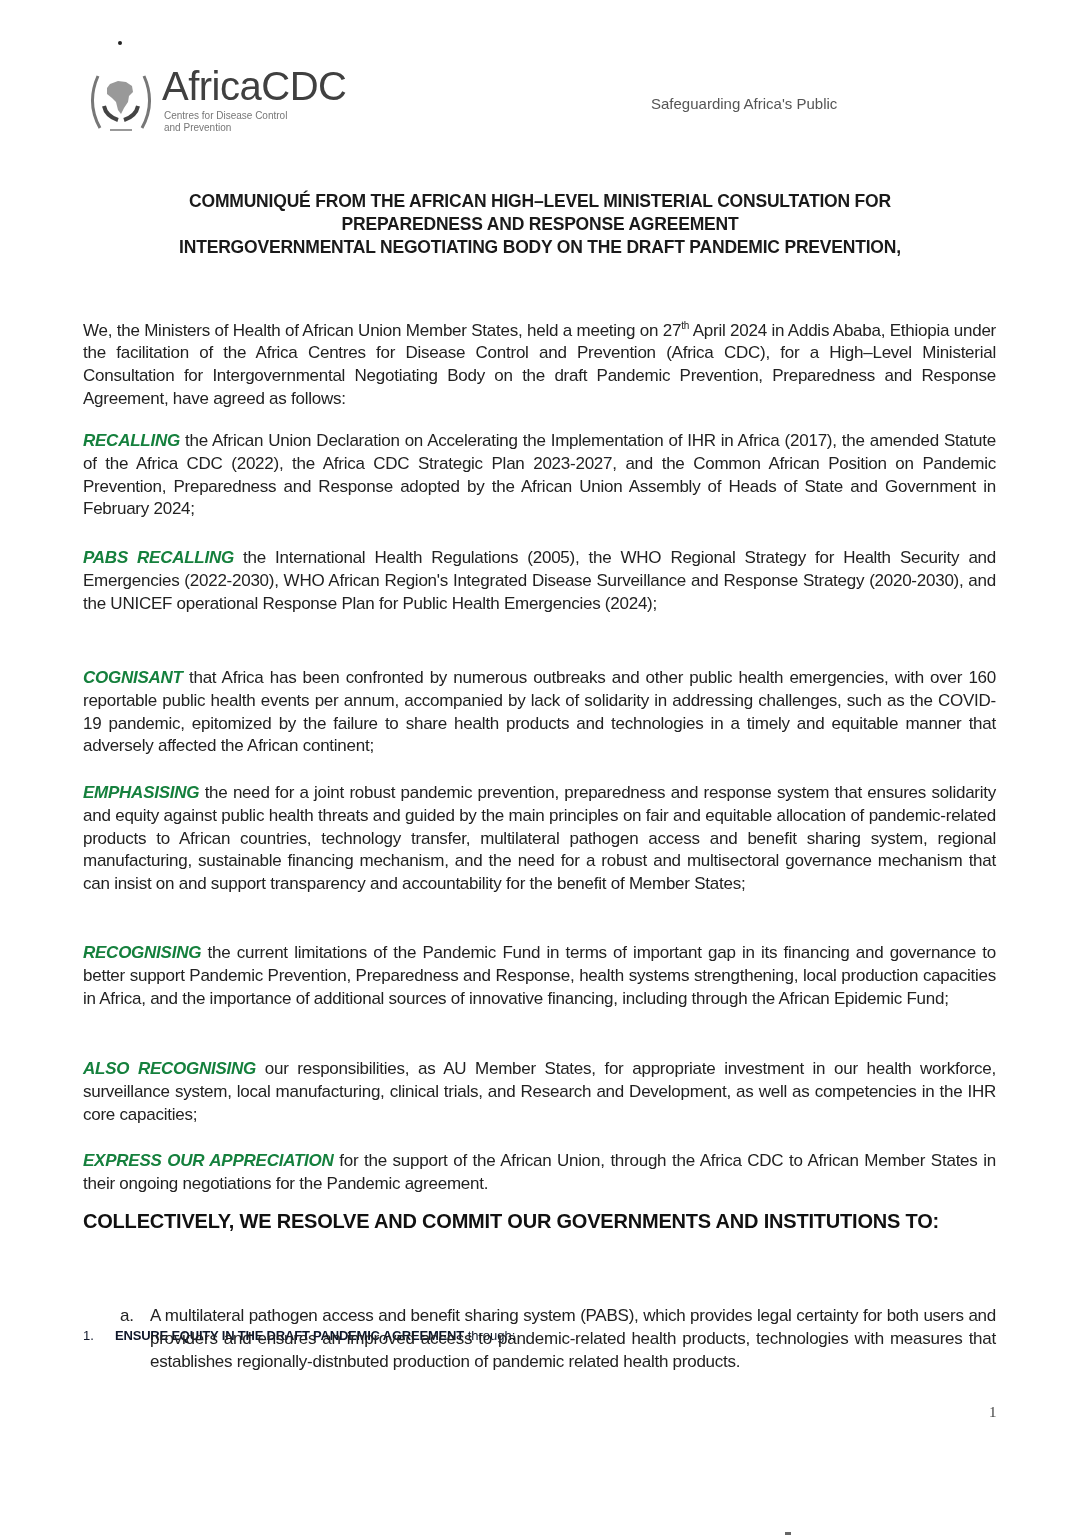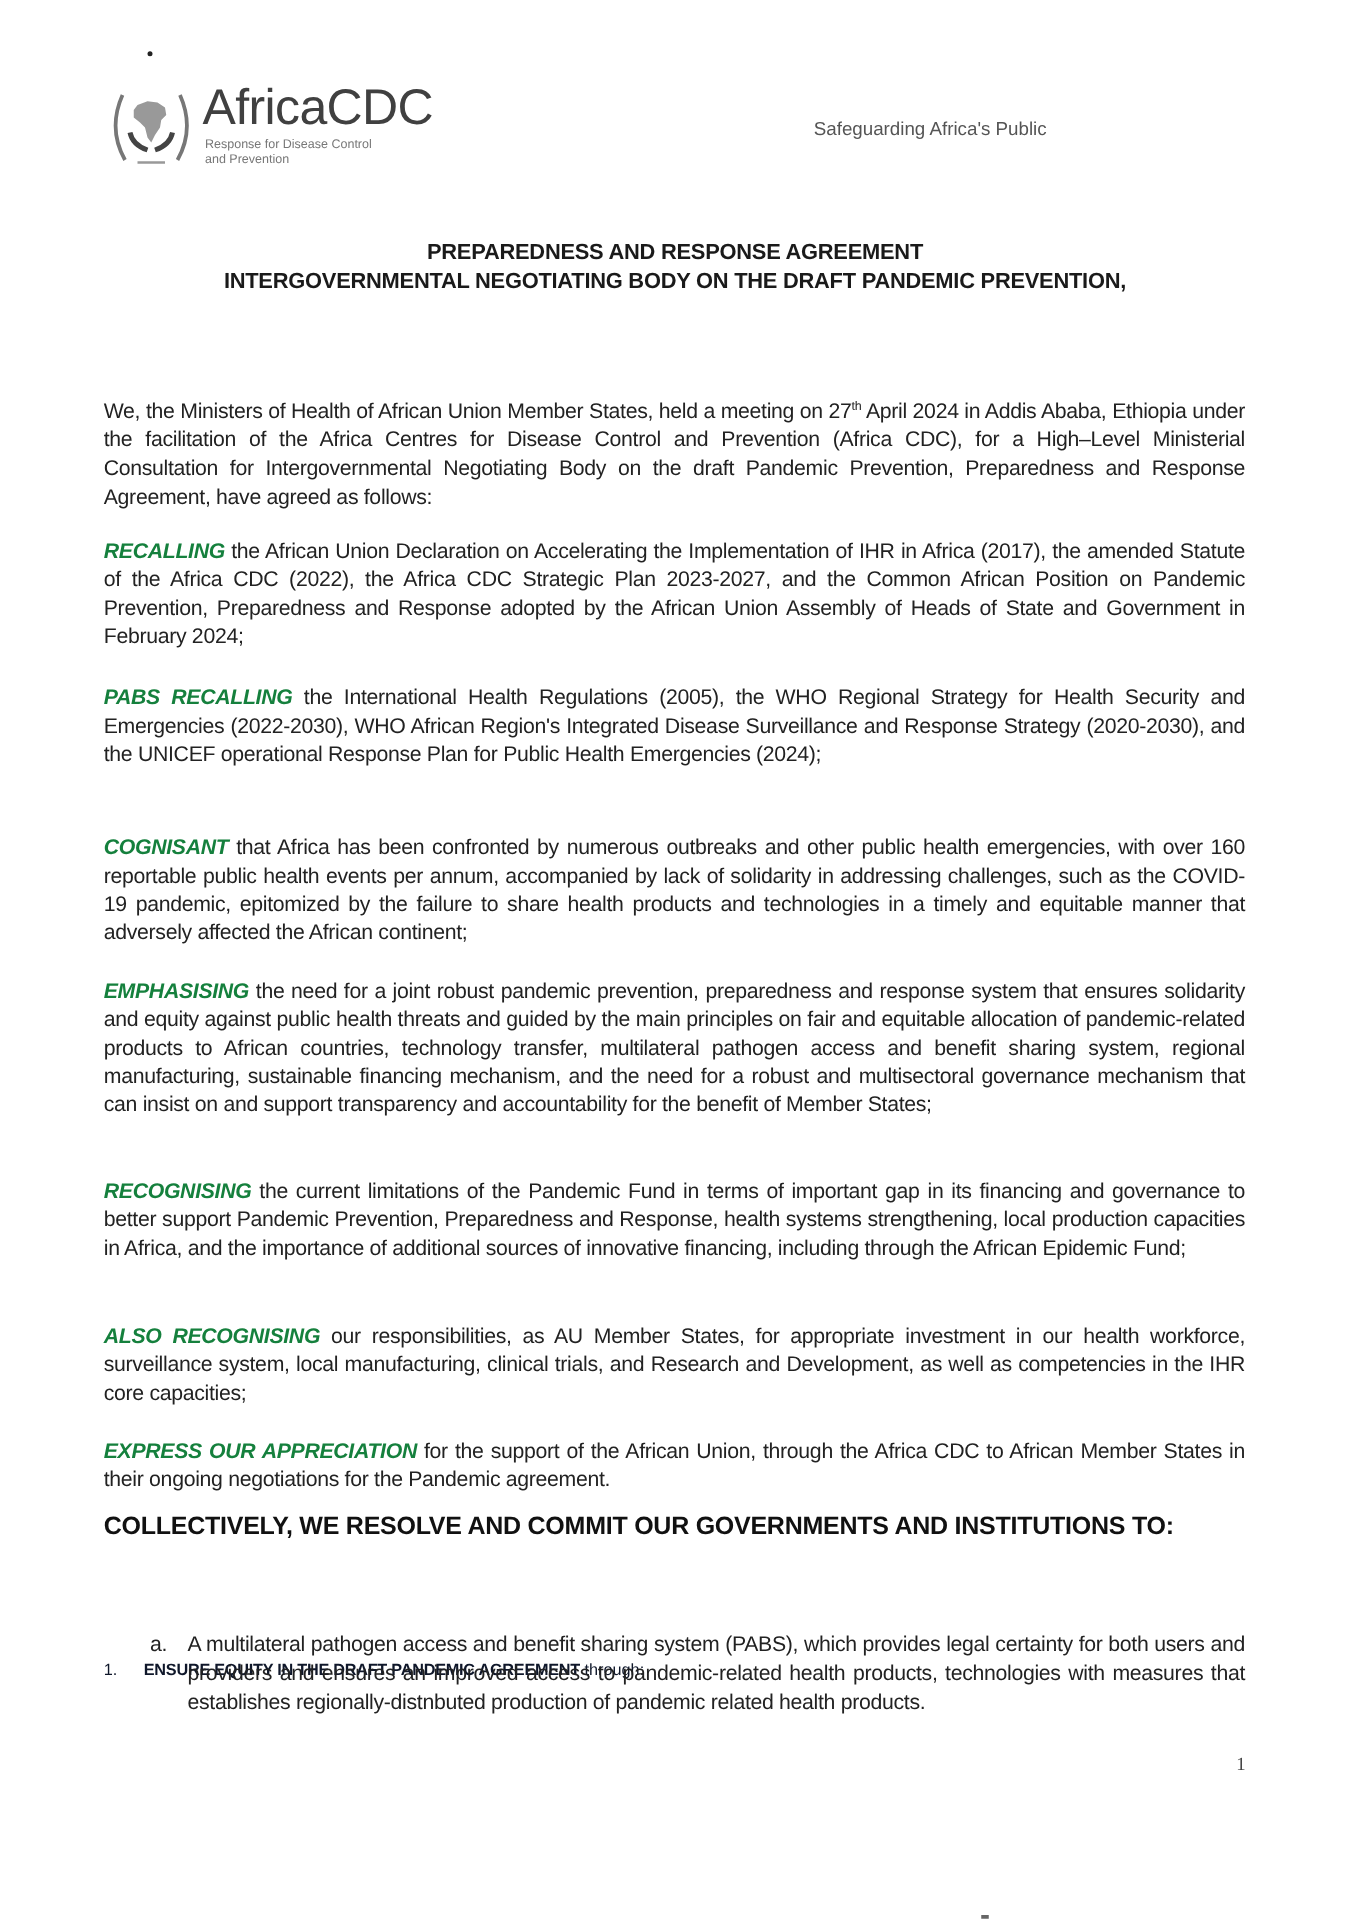--- a/index.html
+++ b/index.html
@@ -151,28 +151,29 @@
   <svg class="logo-emblem" viewBox="0 0 66 66">
     <path d="M10 6 Q-2 33 12 58" stroke="#777" stroke-width="3" fill="none"></path>
     <path d="M56 6 Q68 33 54 58" stroke="#777" stroke-width="3" fill="none"></path>
     <path d="M22 14 L30 11 L38 12 L44 16 L45 22 L41 26 L40 32 L36 38 L33 44 L30 40 L28 32 L24 28 L19 24 L19 18 Z" fill="#999"></path>
     <path d="M16 36 Q18 46 30 50" stroke="#444" stroke-width="4" fill="none"></path>
     <path d="M50 36 Q48 46 36 50" stroke="#444" stroke-width="4" fill="none"></path>
     <rect x="22" y="59" width="22" height="2" fill="#999"></rect>
   </svg>
   <div class="logo-name">AfricaCDC</div>
   <div class="logo-sub">
-    <div>Response for Disease Control</div>
+    <div>Centres for Disease Control</div>
     <div>and Prevention</div>
   </div>
 </div>
 
 <div class="tagline">Safeguarding Africa's Public</div>
 
 <div class="title">
+  <div>COMMUNIQUÉ FROM THE AFRICAN HIGH–LEVEL MINISTERIAL CONSULTATION FOR</div>
   <div>PREPAREDNESS AND RESPONSE AGREEMENT</div>
   <div>INTERGOVERNMENTAL NEGOTIATING BODY ON THE DRAFT PANDEMIC PREVENTION,</div>
 </div>
 
 <div class="para" style="top:282px;"><span>We, the Ministers of Health of African Union Member States, held a meeting on 27</span><sup style="font-size:10px;">th</sup><span> April 2024 in Addis Ababa, Ethiopia under the facilitation of the Africa Centres for Disease Control and Prevention (Africa CDC), for a High–Level Ministerial Consultation for Intergovernmental Negotiating Body on the draft Pandemic Prevention, Preparedness and Response Agreement, have agreed as follows:</span></div>
 
 <div class="para" style="top:397px;"><b>RECALLING</b><span> the African Union Declaration on Accelerating the Implementation of IHR in Africa (2017), the amended Statute of the Africa CDC (2022), the Africa CDC Strategic Plan 2023-2027, and the Common African Position on Pandemic Prevention, Preparedness and Response adopted by the African Union Assembly of Heads of State and Government in February 2024;</span></div>
 
 <div class="para" style="top:514px;"><b>PABS RECALLING</b><span> the International Health Regulations (2005), the WHO Regional Strategy for Health Security and Emergencies (2022-2030), WHO African Region's Integrated Disease Surveillance and Response Strategy (2020-2030), and the UNICEF operational Response Plan for Public Health Emergencies (2024);</span></div>
 

